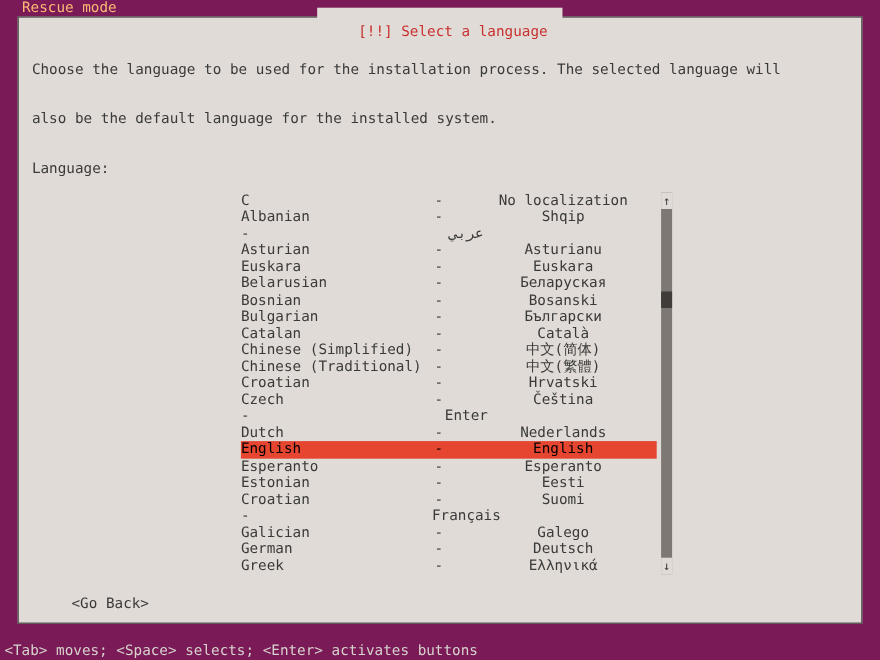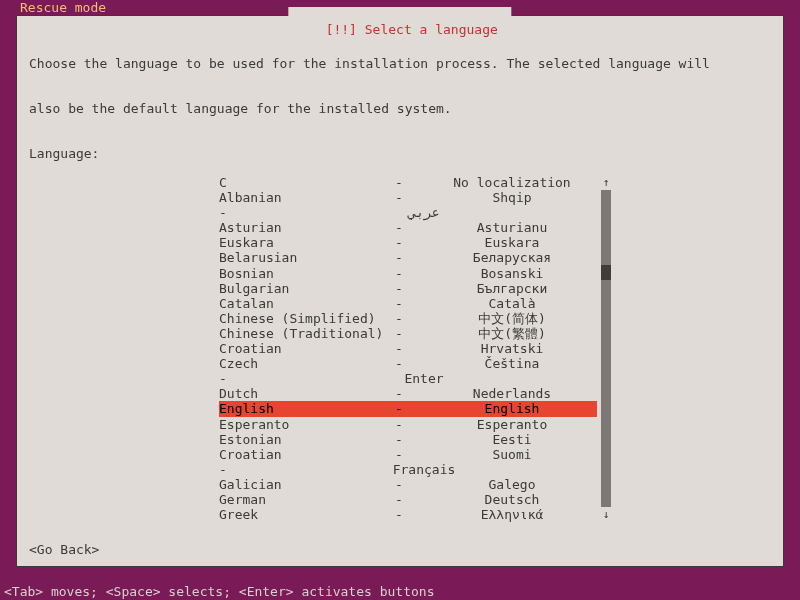--- a/index.html
+++ b/index.html
@@ -91,20 +91,21 @@
   }
   .scroll-thumb {
     position: absolute;
     width: 100%;
     height: 15px;
     background: #3f3c39;
     top: 90px;
   }
   .go-back {
     margin-top: 20px;
+    margin-left: 36px;
     color: #3a3a3a;
     cursor: pointer;
     display: inline-block;
   }
   .footer {
     position: absolute;
     left: 0;
     bottom: 0;
     width: 100%;
     color: #d8d2cd;

